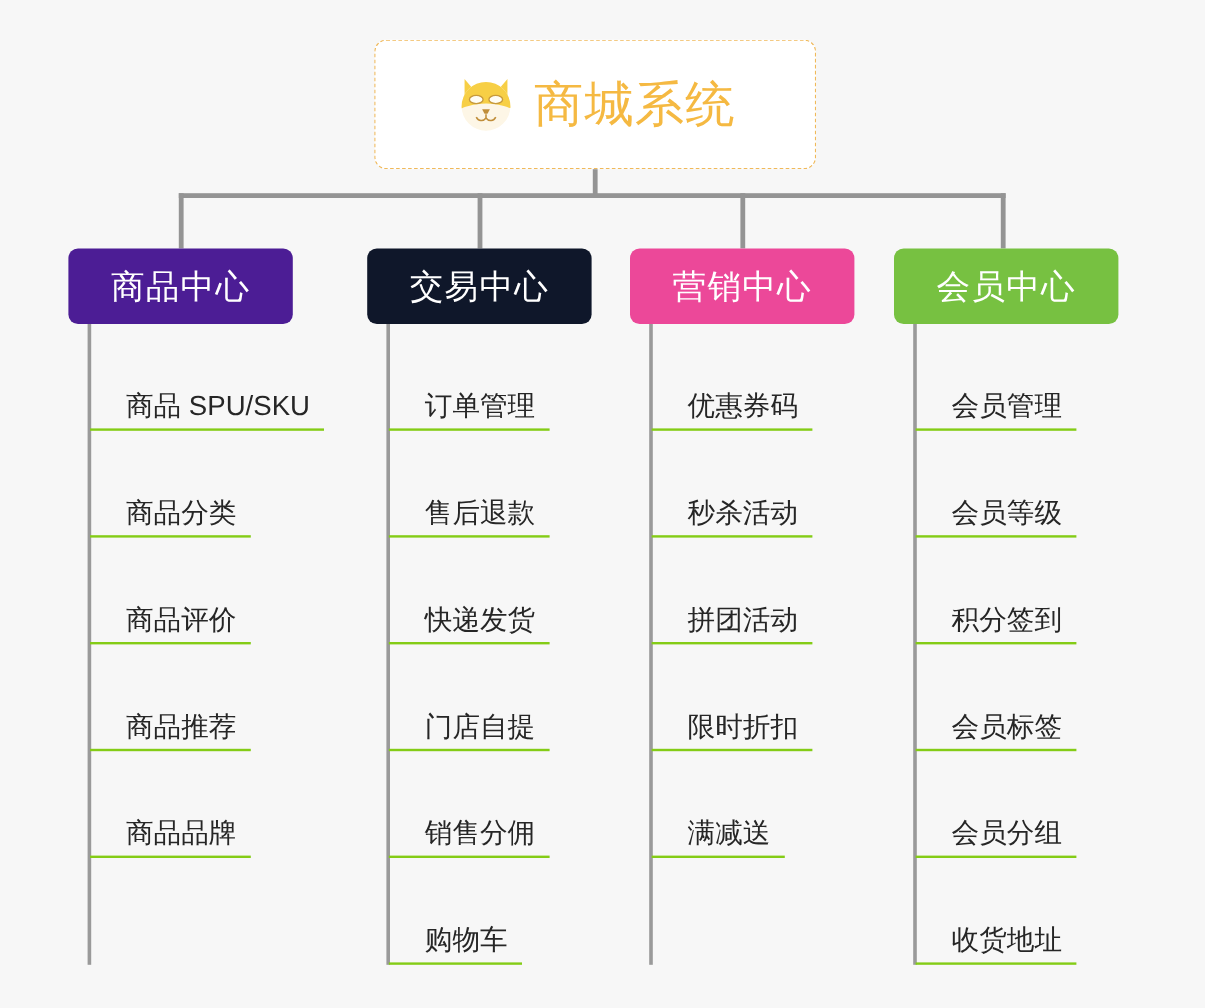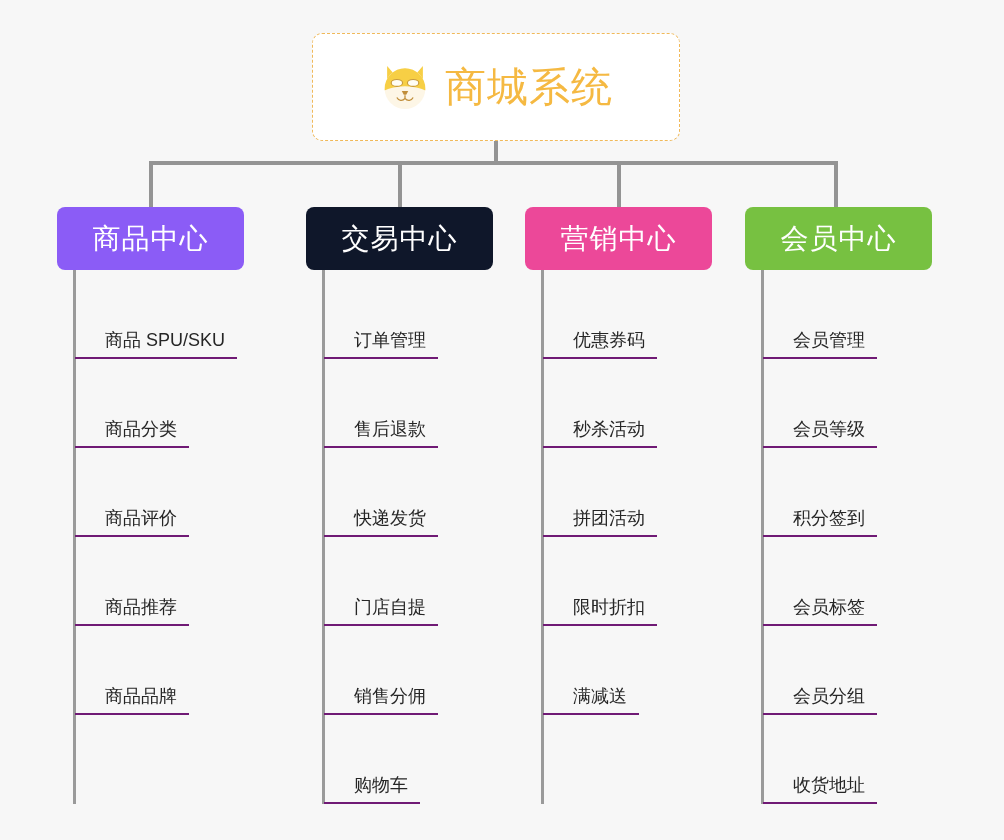--- a/index.html
+++ b/index.html
@@ -109,23 +109,23 @@
   .leaf-item {
     position: relative;
     height: 89px;
     display: flex;
     align-items: flex-end;
     padding-left: 18px;
     box-sizing: border-box;
   }
   .leaf-inner {
     display: inline-block;
-    border-bottom: 2px solid #701a75;
+    border-bottom: 2px solid #84cc16;
     padding: 0 12px 6px 30px;
-    font-size: 18px;
+    font-size: 23px;
     color: #262626;
     line-height: 1.15;
     white-space: nowrap;
   }
 
   
   #col-0 { left: 57px; }
   #col-1 { left: 306px; }
   #col-2 { left: 525px; }
   #col-3 { left: 745px; }
@@ -159,21 +159,21 @@
   </div>
 
   <div class="conn conn-stem" style="background: rgb(148, 148, 148);"></div>
   <div class="conn conn-bus" style="background: rgb(148, 148, 148);"></div>
   <div class="conn conn-drop" id="drop-0" style="background: rgb(148, 148, 148);"></div>
   <div class="conn conn-drop" id="drop-1" style="background: rgb(148, 148, 148);"></div>
   <div class="conn conn-drop" id="drop-2" style="background: rgb(148, 148, 148);"></div>
   <div class="conn conn-drop" id="drop-3" style="background: rgb(148, 148, 148);"></div>
 
   <div class="column" id="col-0">
-    <div class="cat-box" style="background: #8b5cf6;">
+    <div class="cat-box" style="background: #4c1d95;">
       <span>商品中心</span>
     </div>
     <div class="leaf-list">
       <div class="leaf-spine" style="height: 534px;"></div>
       <div class="leaf-item">
           <span class="leaf-inner">商品 SPU/SKU</span>
         </div>
       <div class="leaf-item">
           <span class="leaf-inner">商品分类</span>
         </div>

